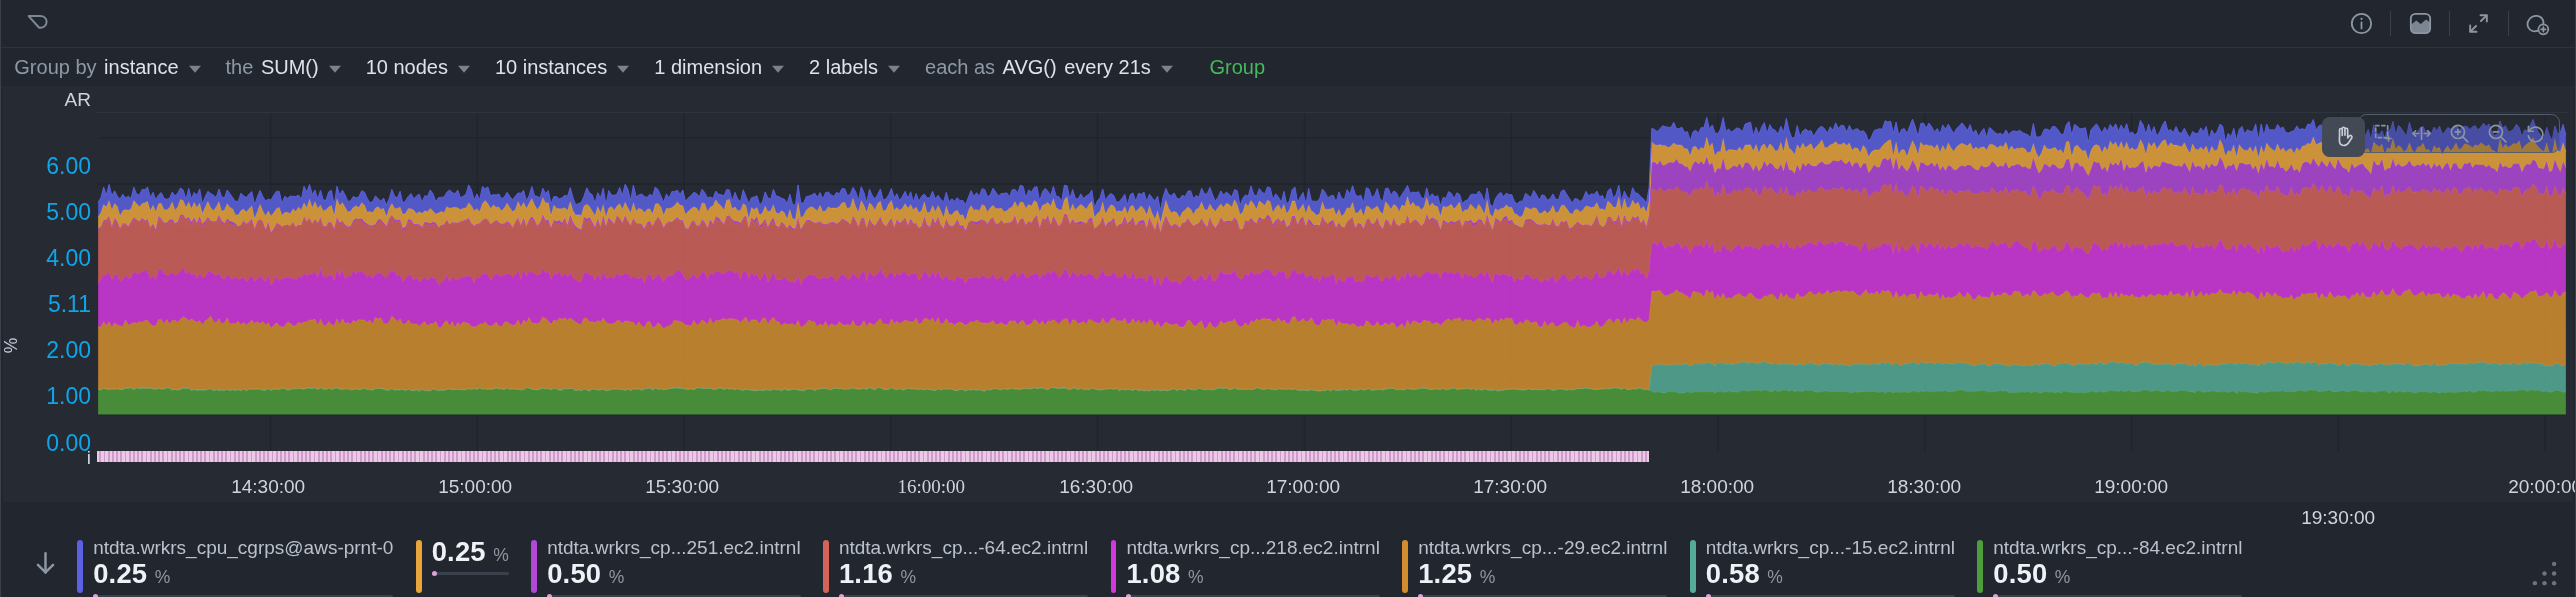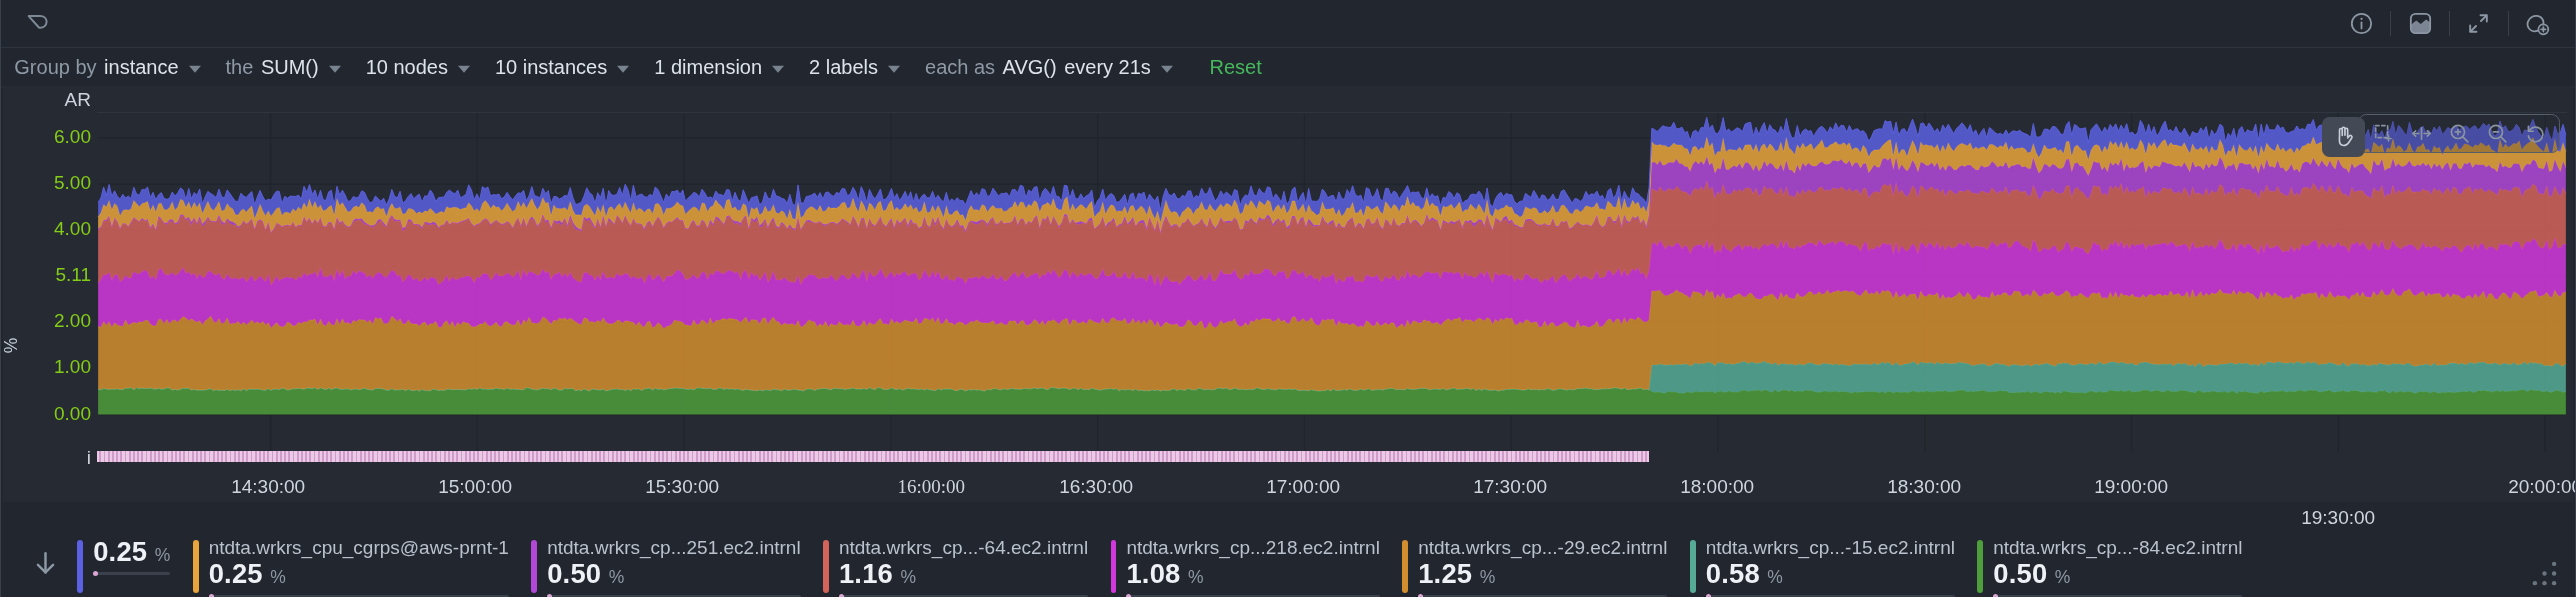--- a/index.html
+++ b/index.html
@@ -26,21 +26,21 @@
   .tb-label{color:#8e99a6;margin-right:7.5px;}
   .tb-value{color:#dde3ea;}
   .tb-suffix{color:#dde3ea;margin-left:7.5px;}
   .chev{width:0;height:0;border-left:6.7px solid transparent;border-right:6.7px solid transparent;
         border-top:7.5px solid #79838f;margin-left:10px;transform:translateY(1.7px);}
   .tb-reset{color:#45b95c;font-size:20px;margin-left:11.6px;cursor:pointer;}
 
   
   .chartzone{position:absolute;top:86px;left:1.7px;right:1.7px;height:416px;background:#262a33;}
   #chart-svg{position:absolute;left:94px;top:26px;border-top:0.8px solid #2f353f;}
-  .ylab{position:absolute;width:80px;text-align:right;font-size:19px;color:#84cc16;line-height:20px;left:8.3px;}
+  .ylab{position:absolute;width:80px;text-align:right;font-size:23px;color:#0ea5e9;line-height:20px;left:8.3px;margin-top:29px;}
   .ar-label{position:absolute;top:2.5px;left:8.3px;width:80px;text-align:right;font-size:19px;color:#ced5de;}
   .i-label{position:absolute;top:361px;left:8.3px;width:80px;text-align:right;font-size:19px;color:#ced5de;}
   .pct-label{position:absolute;top:249px;left:1.7px;font-size:17.5px;color:#c3cbd5;transform:rotate(-90deg);}
   .xlab{position:absolute;top:389px;width:141px;margin-left:-71px;text-align:center;
         font-size:19px;color:#ced5de;line-height:23px;}
   .ribbon{position:absolute;top:365px;left:94px;height:10.8px;
           background:repeating-linear-gradient(90deg,#ecc9e6 0 2.5px,#cf9bc8 2.5px 4.2px);}
 
   
   .hovertools{position:absolute;top:28px;right:13.3px;height:37px;display:flex;align-items:center;
@@ -146,21 +146,21 @@
           <span class="tb-value">2 labels</span>
           <span class="chev"></span>
         </span>
         <span class="tb-group">
           <span class="tb-label">each as</span>
           <span class="tb-value">AVG()</span>
           <span class="tb-suffix">every 21s</span>
           <span class="chev"></span>
         </span>
       </span>
-    <span class="tb-reset">Reset</span>
+    <span class="tb-reset">Group</span>
   </div>
 
   <div class="chartzone">
     <div class="ar-label">AR</div>
     <div class="pct-label">%</div>
     <div class="i-label">i</div>
     <svg id="chart-svg" width="2470" height="339" viewBox="0 0 2970 408">
         <line x1="0" x2="2970" y1="363.0" y2="363.0" stroke="#1f232b" stroke-width="1.5"></line>
         <line x1="0" x2="2970" y1="307.5" y2="307.5" stroke="#1f232b" stroke-width="1.5"></line>
         <line x1="0" x2="2970" y1="252.0" y2="252.0" stroke="#1f232b" stroke-width="1.5"></line>
@@ -271,33 +271,33 @@
 
   <div class="legendrow">
     <svg class="sorticon" viewBox="0 0 24 24" fill="none" stroke="currentColor" stroke-width="1.8" stroke-linecap="round" stroke-linejoin="round">
       <line x1="12" y1="4.5" x2="12" y2="18.5"></line>
         <path d="M6.5 13 12 18.5 17.5 13"></path>
     </svg>
     <div id="legend-items">
         <div class="li">
           <span class="li-bar" style="background:#5b61e2"></span>
           <span class="li-main">
+            <span class="li-name">ntdta.wrkrs_cpu_cgrps@aws-prnt-0</span>
             <span class="li-val">
               <b>0.25</b>
               <i>%</i>
             </span>
             <span class="li-line">
               <span class="li-dot"></span>
             </span>
           </span>
         </div>
         <div class="li">
           <span class="li-bar" style="background:#e9a43b"></span>
           <span class="li-main">
-            <span class="li-name">ntdta.wrkrs_cpu_cgrps@aws-prnt-1</span>
             <span class="li-val">
               <b>0.25</b>
               <i>%</i>
             </span>
             <span class="li-line">
               <span class="li-dot"></span>
             </span>
           </span>
         </div>
         <div class="li">

